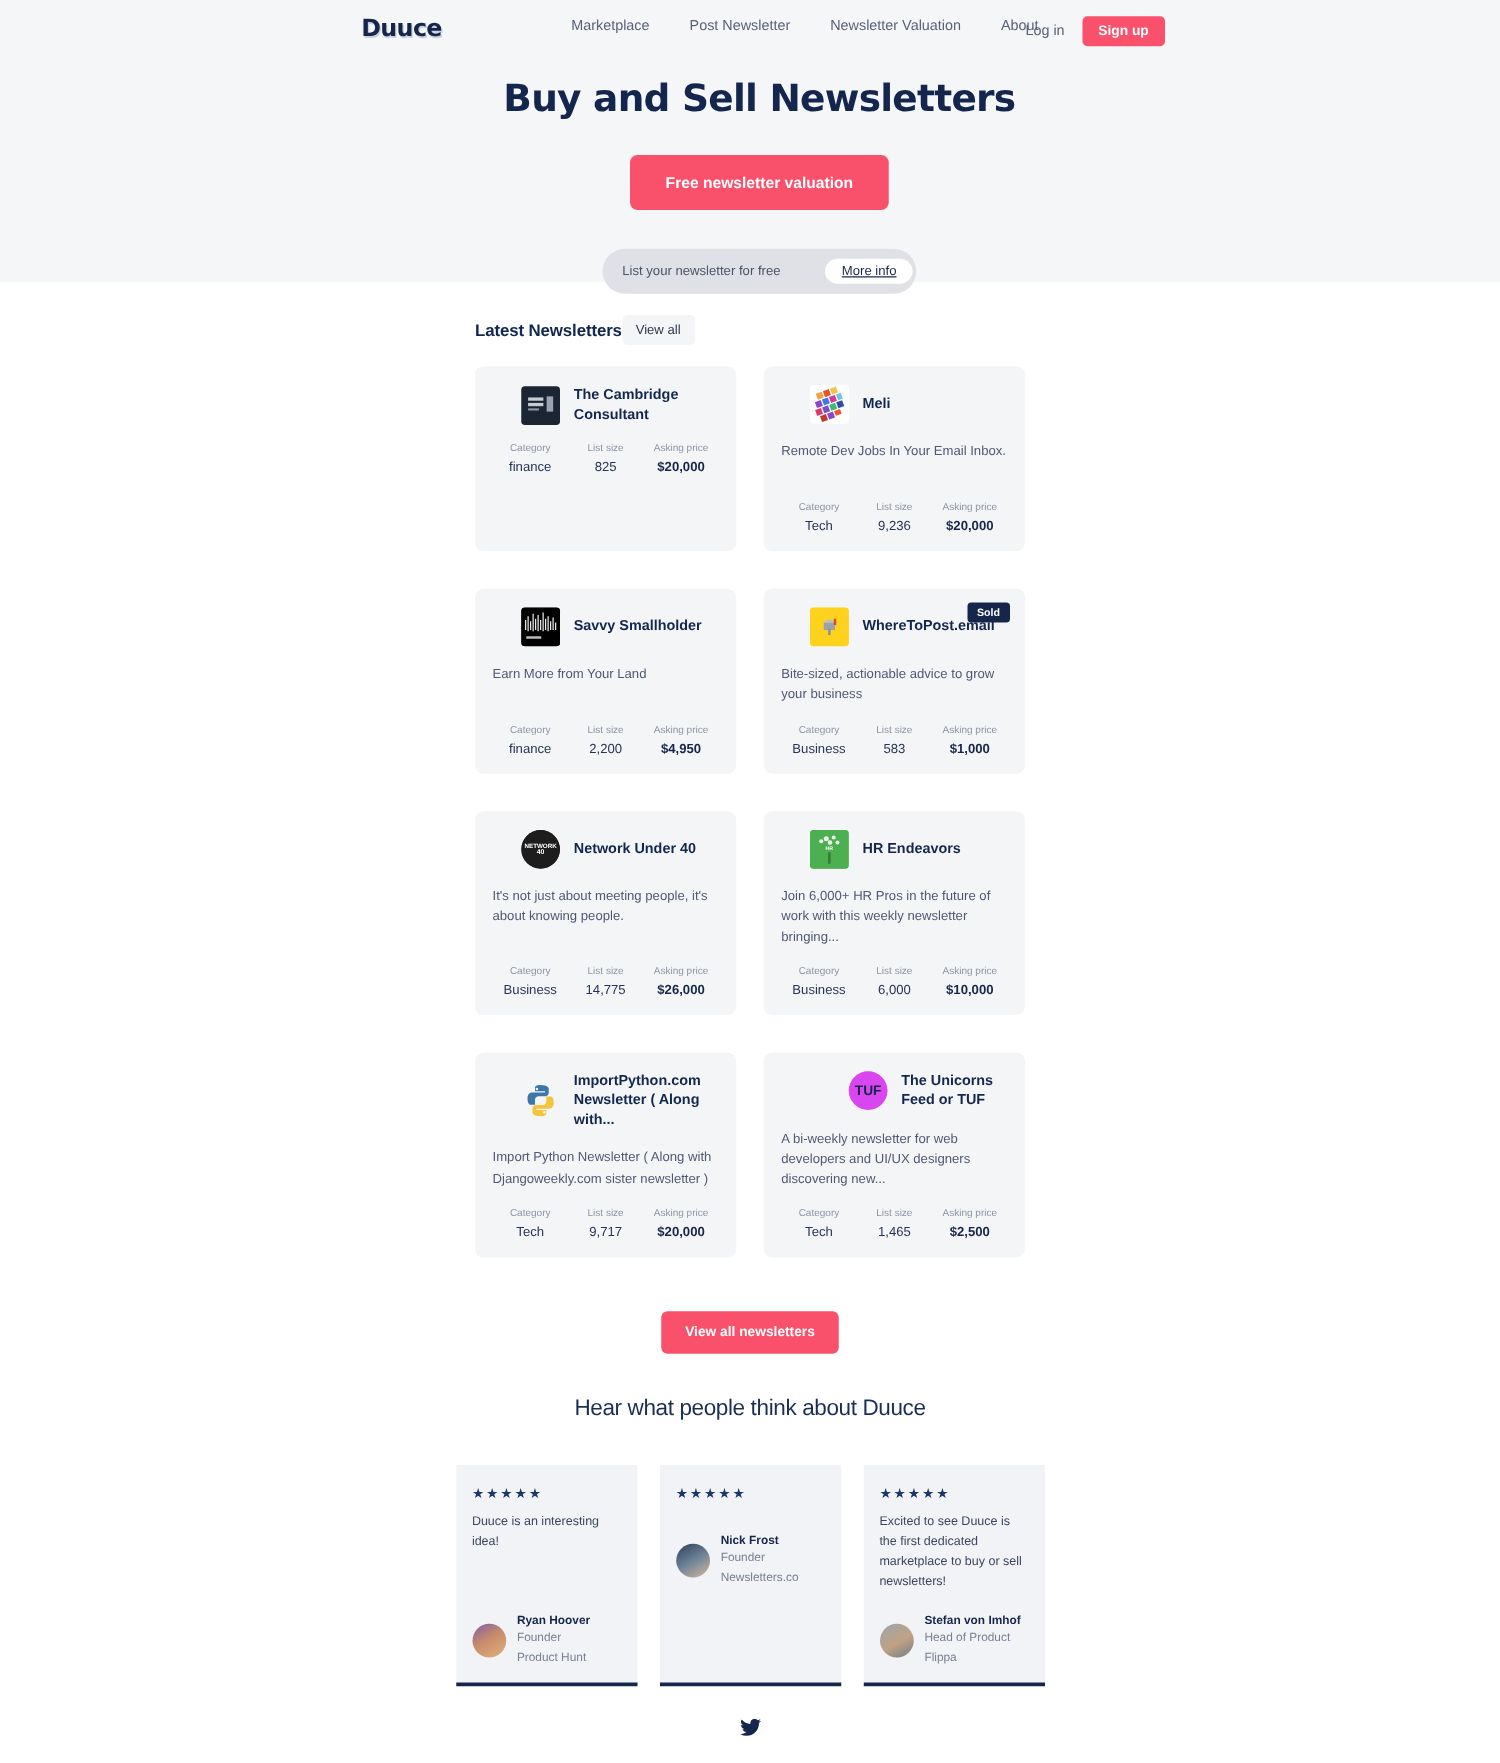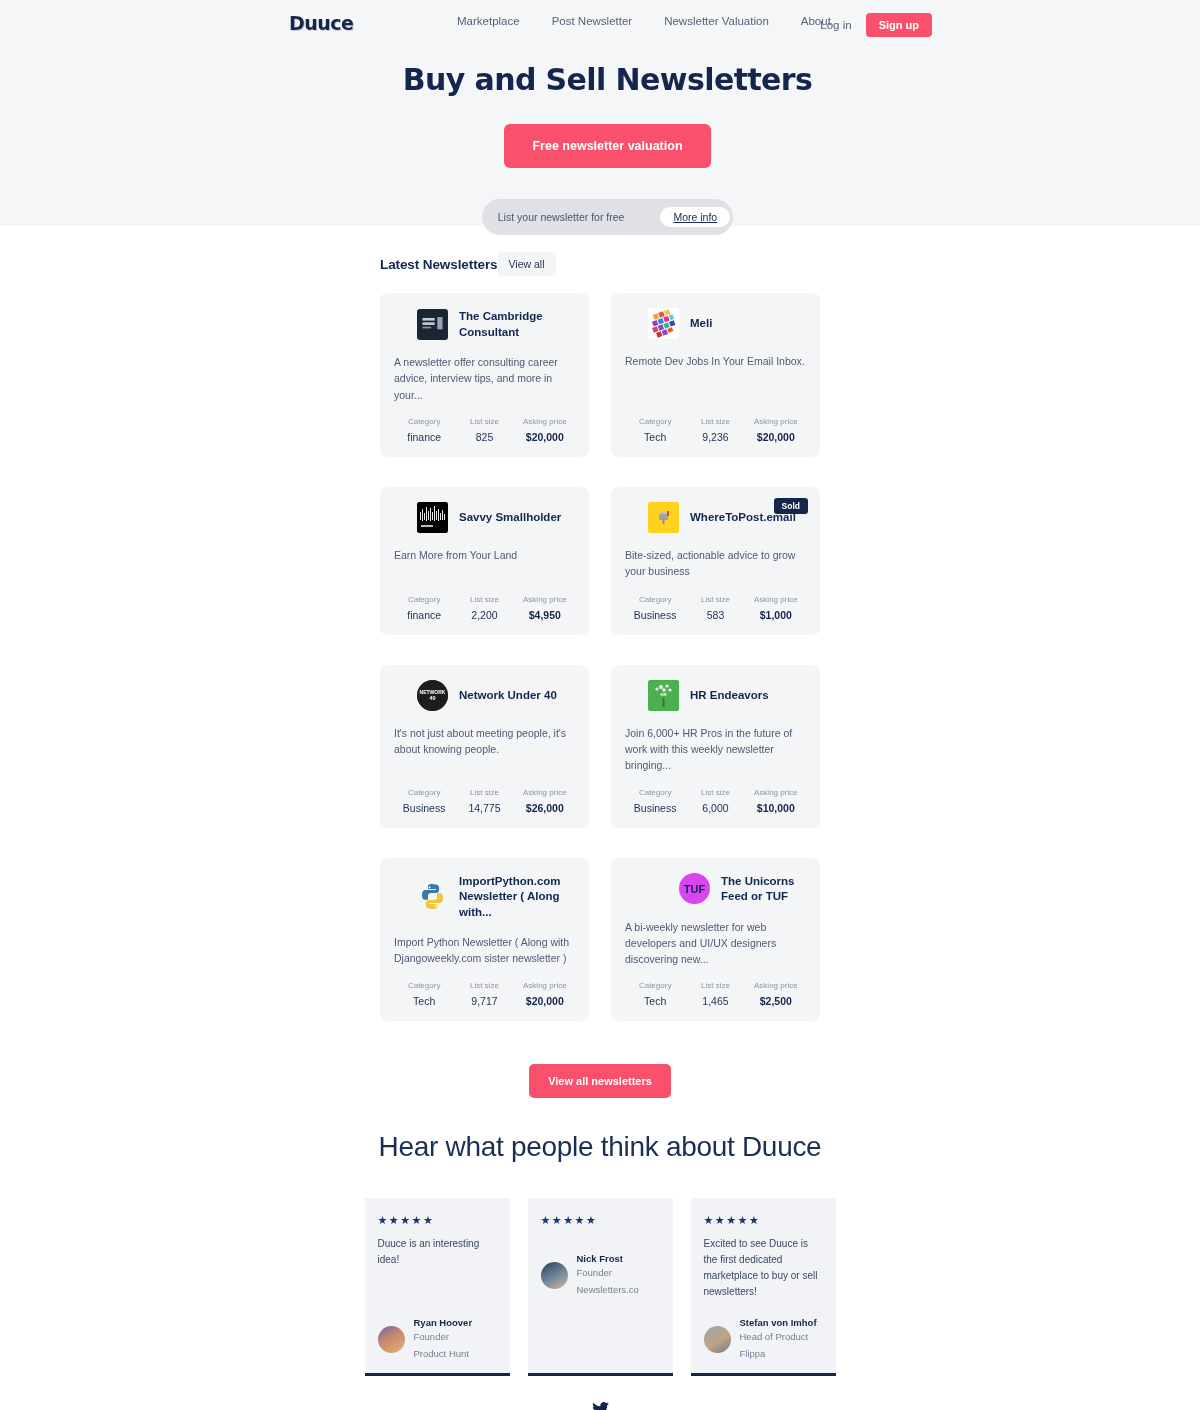--- a/index.html
+++ b/index.html
@@ -225,21 +225,21 @@
     font-weight: 700;
     padding: 11px 19px;
     cursor: pointer;
     font-family: "Liberation Sans", sans-serif;
   }
 
   
   .testi-head {
     text-align: center;
     margin-top: 33px;
-    font-size: 28px;
+    font-size: 18px;
     font-weight: 400;
     color: #1b2f55;
     letter-spacing: -0.3px;
   }
   .testi-wrap {
     display: flex;
     justify-content: center;
     gap: 18px;
     margin-top: 35px;
   }
@@ -320,21 +320,20 @@
               <svg width="31" height="31" viewBox="0 0 31 31">
                   <rect width="31" height="31" fill="#1c2533"></rect>
                   <rect x="4" y="8" width="14" height="3" fill="#c7cdd6"></rect>
                   <rect x="4" y="13" width="14" height="3" fill="#c7cdd6"></rect>
                   <rect x="4" y="18" width="10" height="2" fill="#8d95a3"></rect>
                   <rect x="21" y="7" width="6" height="14" fill="#9aa3b0"></rect>
                 </svg>
             </div>
             <div class="card-title">The Cambridge Consultant</div>
           </div>
-          <div class="card-desc">A newsletter offer consulting career advice, interview tips, and more in your...</div>
           <div class="stats">
             <div class="stat">
                 <div class="lbl">Category</div>
                 <div class="val">finance</div>
               </div>
             <div class="stat">
                 <div class="lbl">List size</div>
                 <div class="val">825</div>
               </div>
             <div class="stat price">

